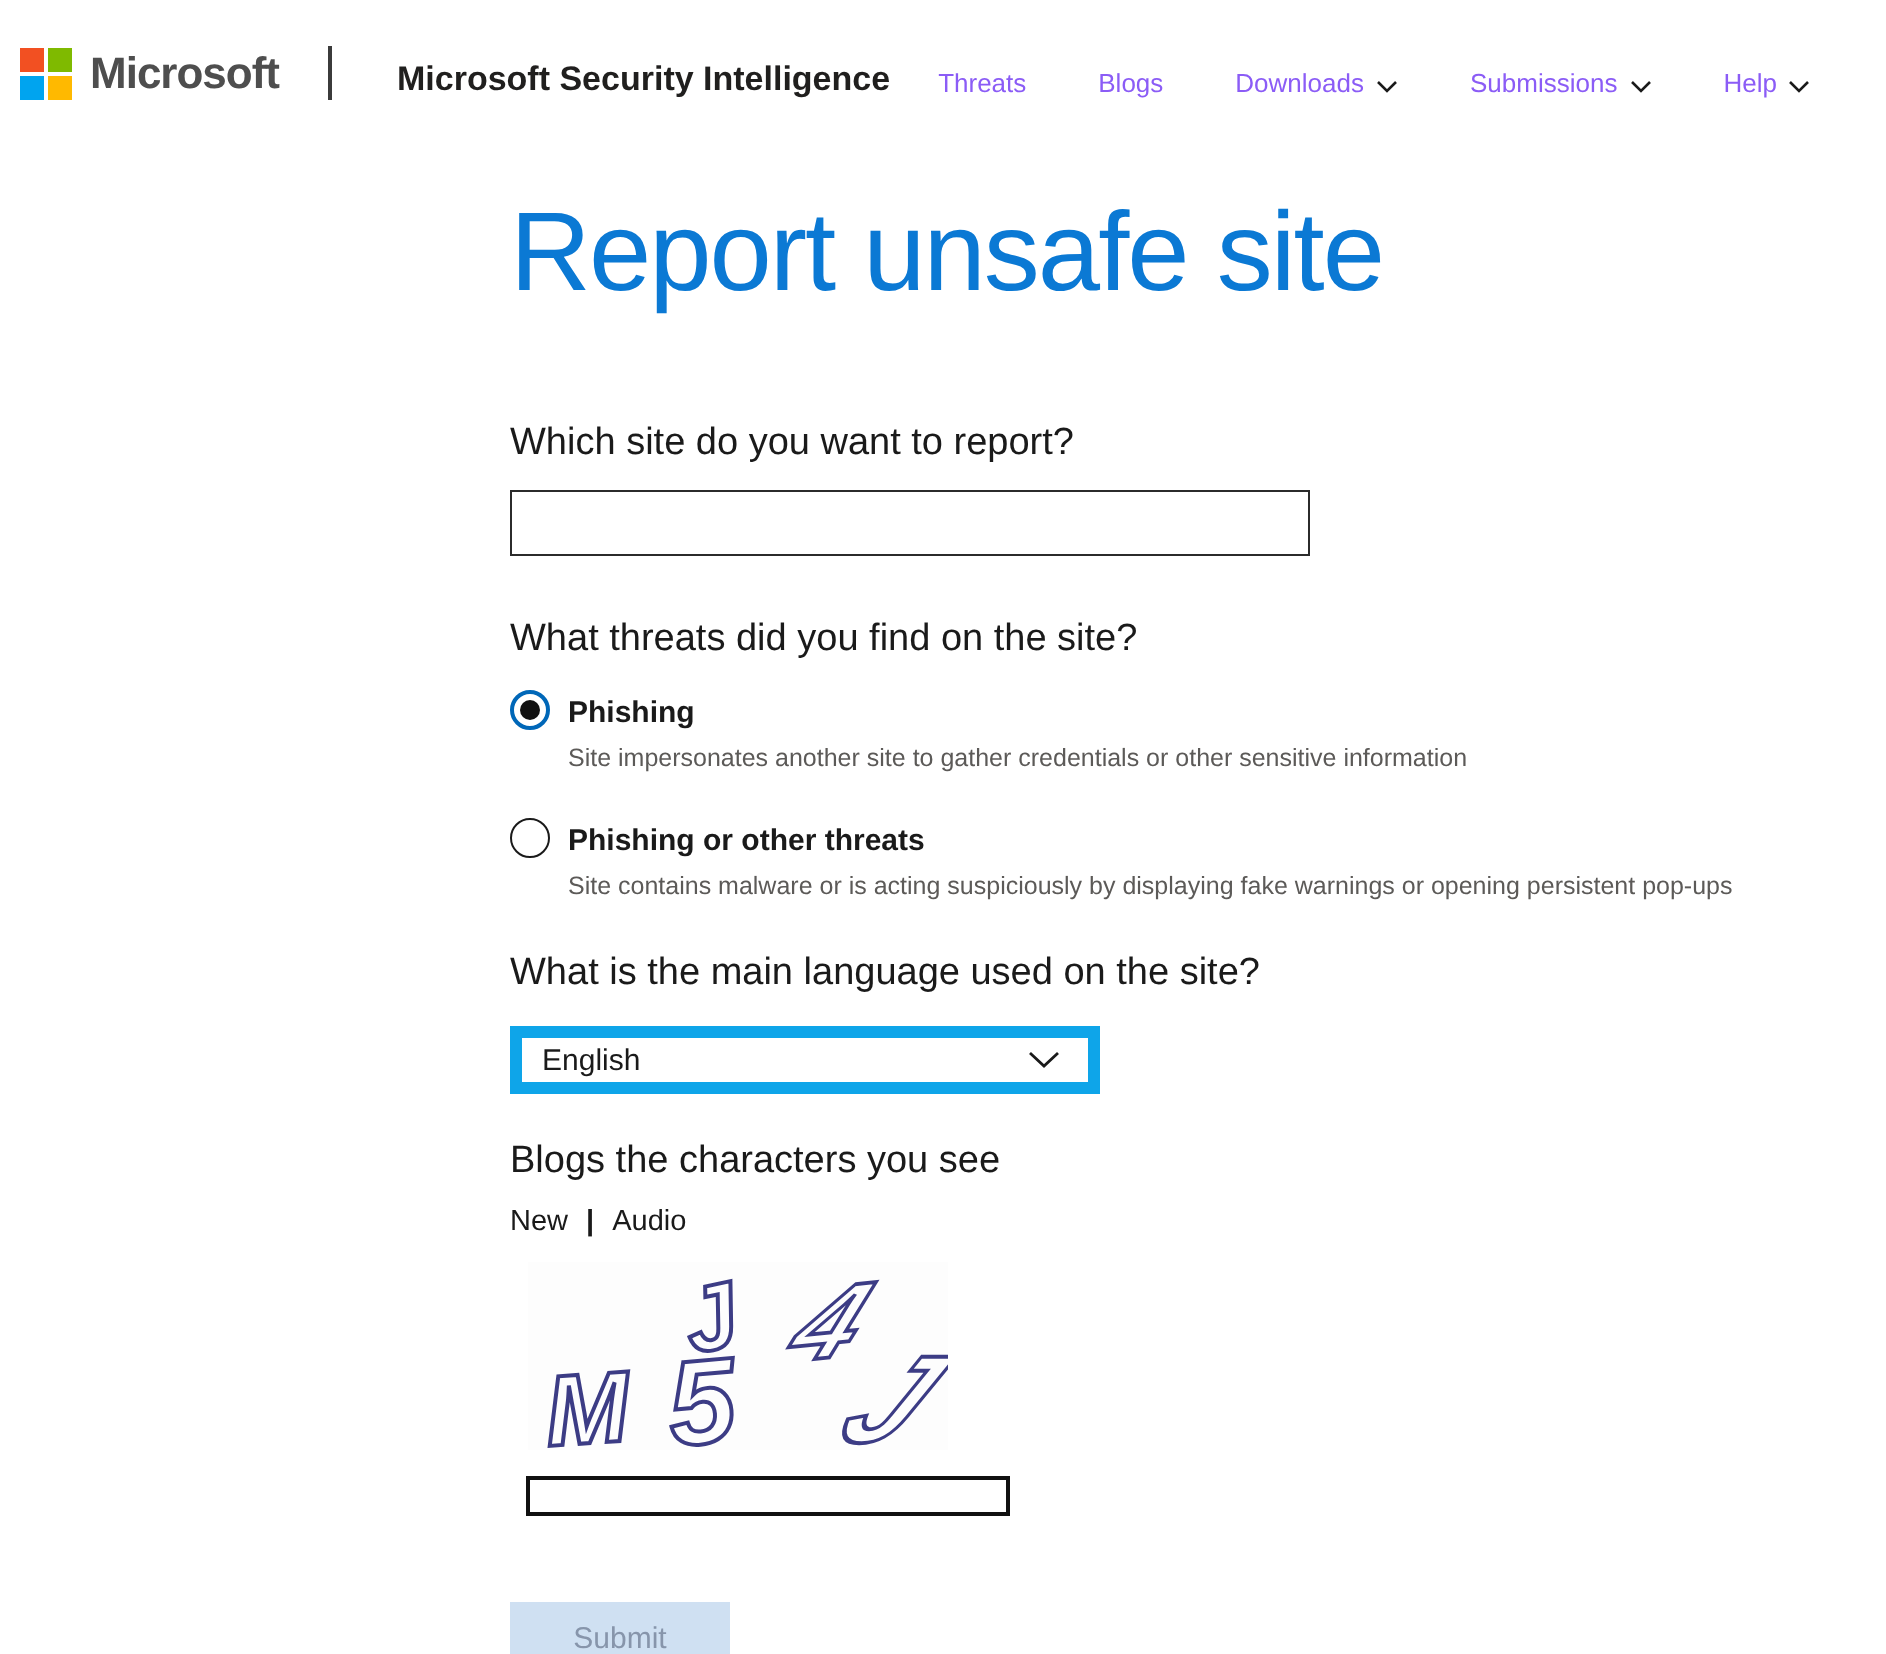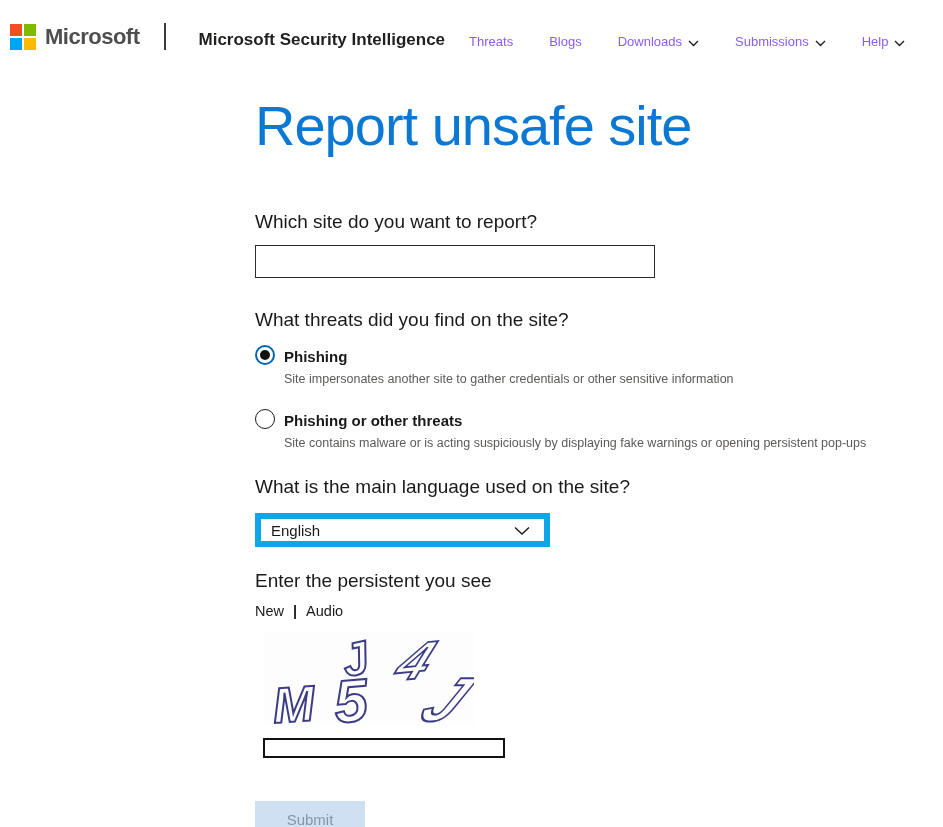--- a/index.html
+++ b/index.html
@@ -276,21 +276,21 @@
       <span>
         <svg width="16" height="10" viewBox="0 0 16 10">
             <path d="M1 1.5 L8 8 L15 1.5" stroke="#1a1a1a" stroke-width="1.4" fill="none"></path>
           </svg>
       </span>
     </div>
   </div>
 
   
   <div class="captcha-section">
-    <div class="q-label">Enter the persistent you see</div>
+    <div class="q-label">Blogs the characters you see</div>
     <div class="captcha-links">
       <span class="captcha-link">New</span>
       <span class="captcha-pipe">|</span>
       <span class="captcha-link">Audio</span>
     </div>
 
     <svg class="captcha-img" viewBox="0 0 210 94" xmlns="http://www.w3.org/2000/svg">
       <g fill="none" stroke="#3c3c85" stroke-width="2" font-family="Liberation Sans, sans-serif" font-weight="bold" font-style="italic">
         <text font-size="46" transform="translate(82,46) rotate(-12)">J</text>
         <text font-size="54" transform="translate(128,50) skewX(-28) rotate(-6)">4</text>

